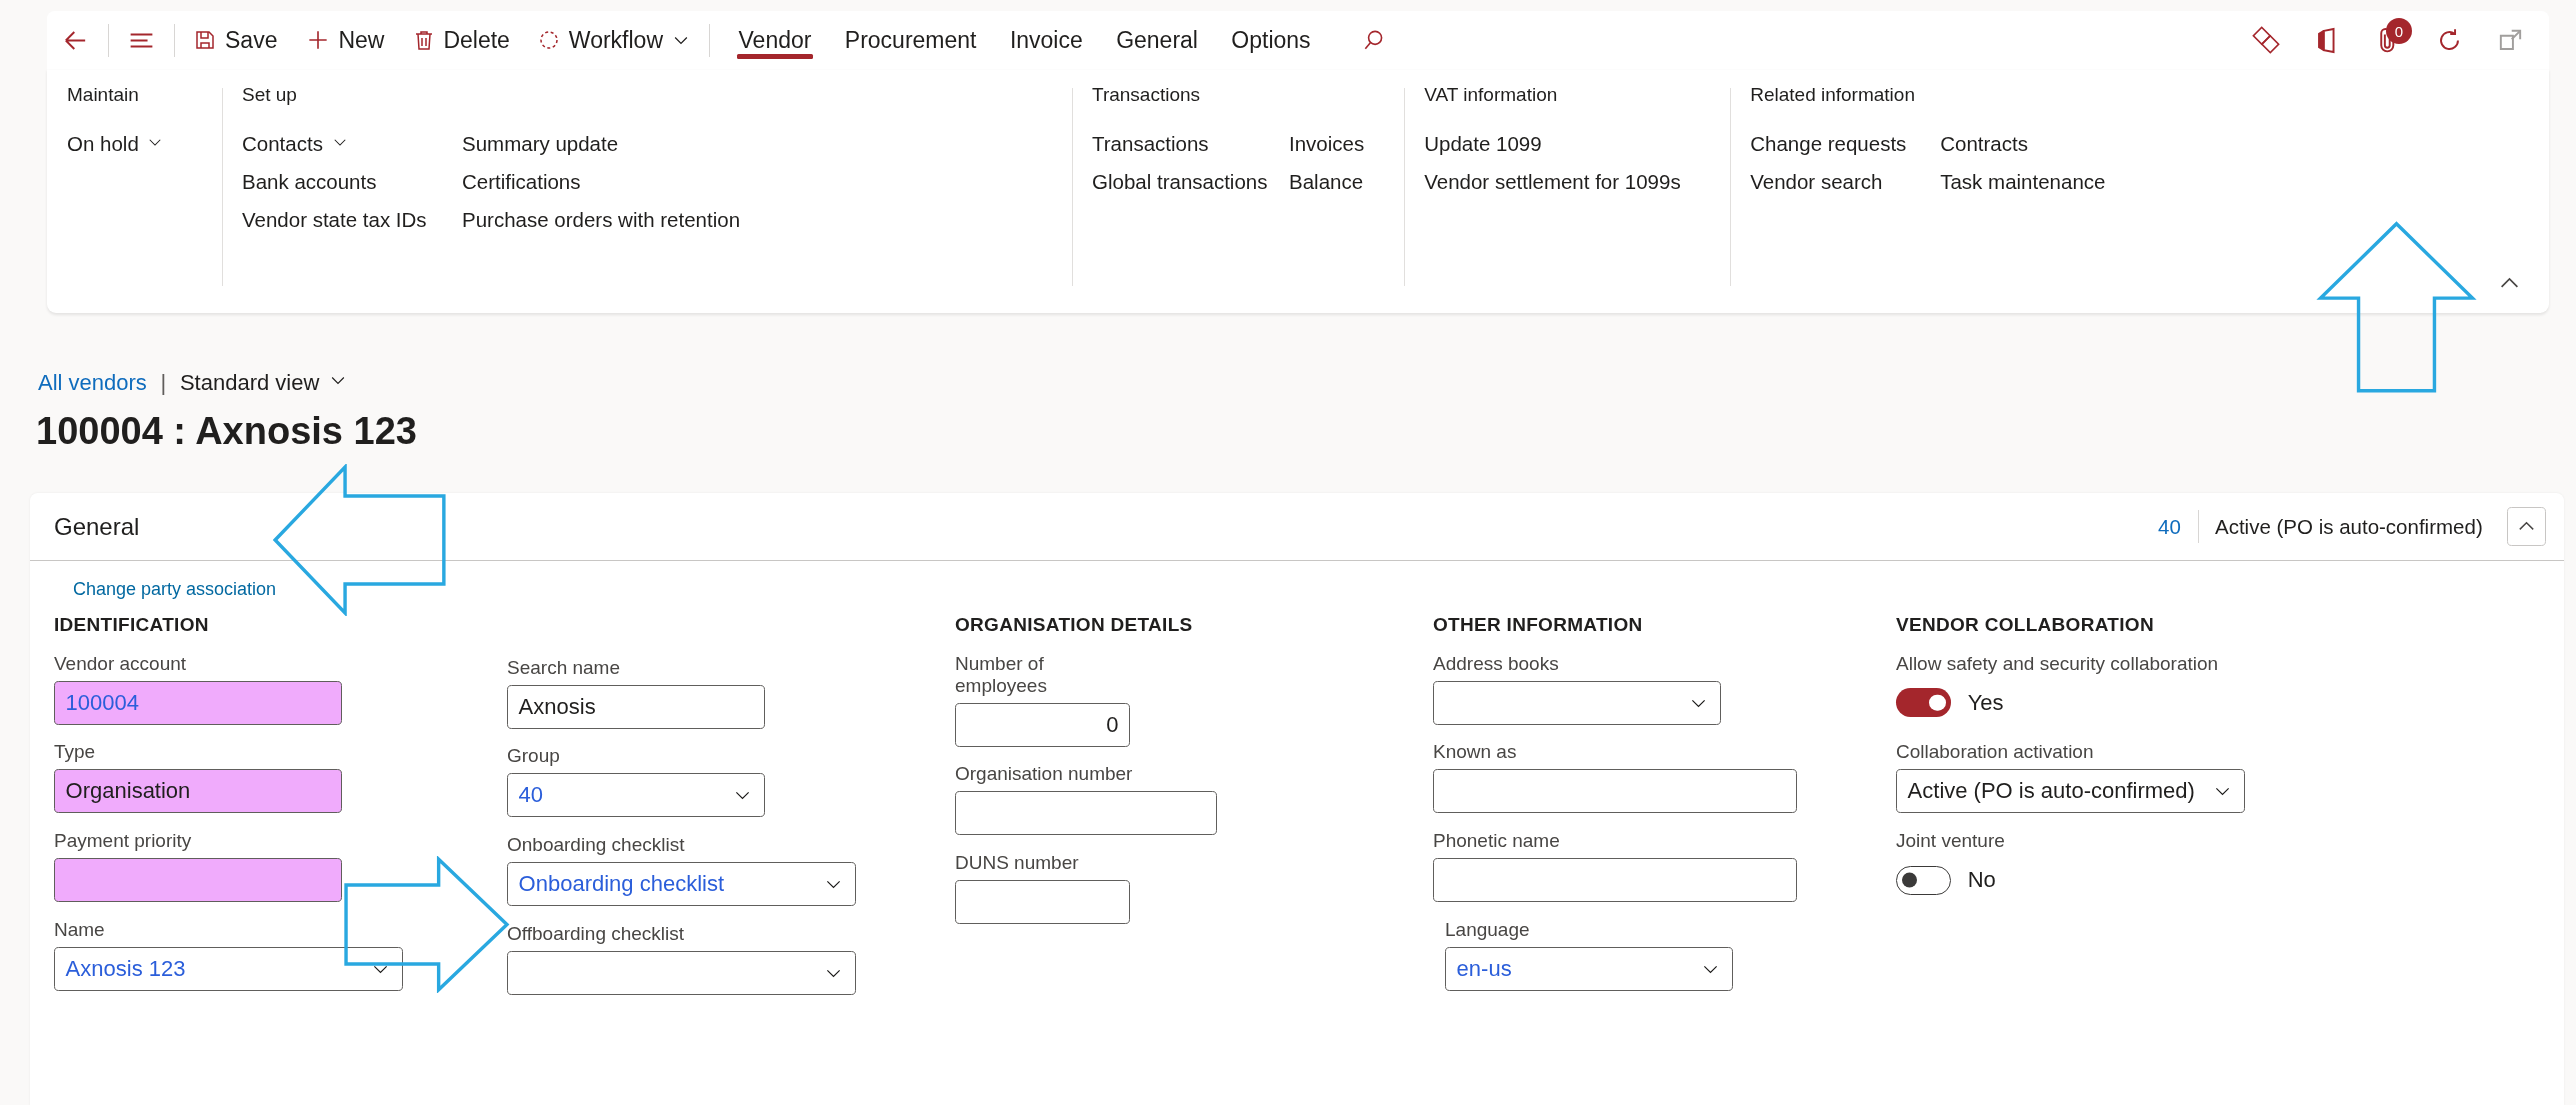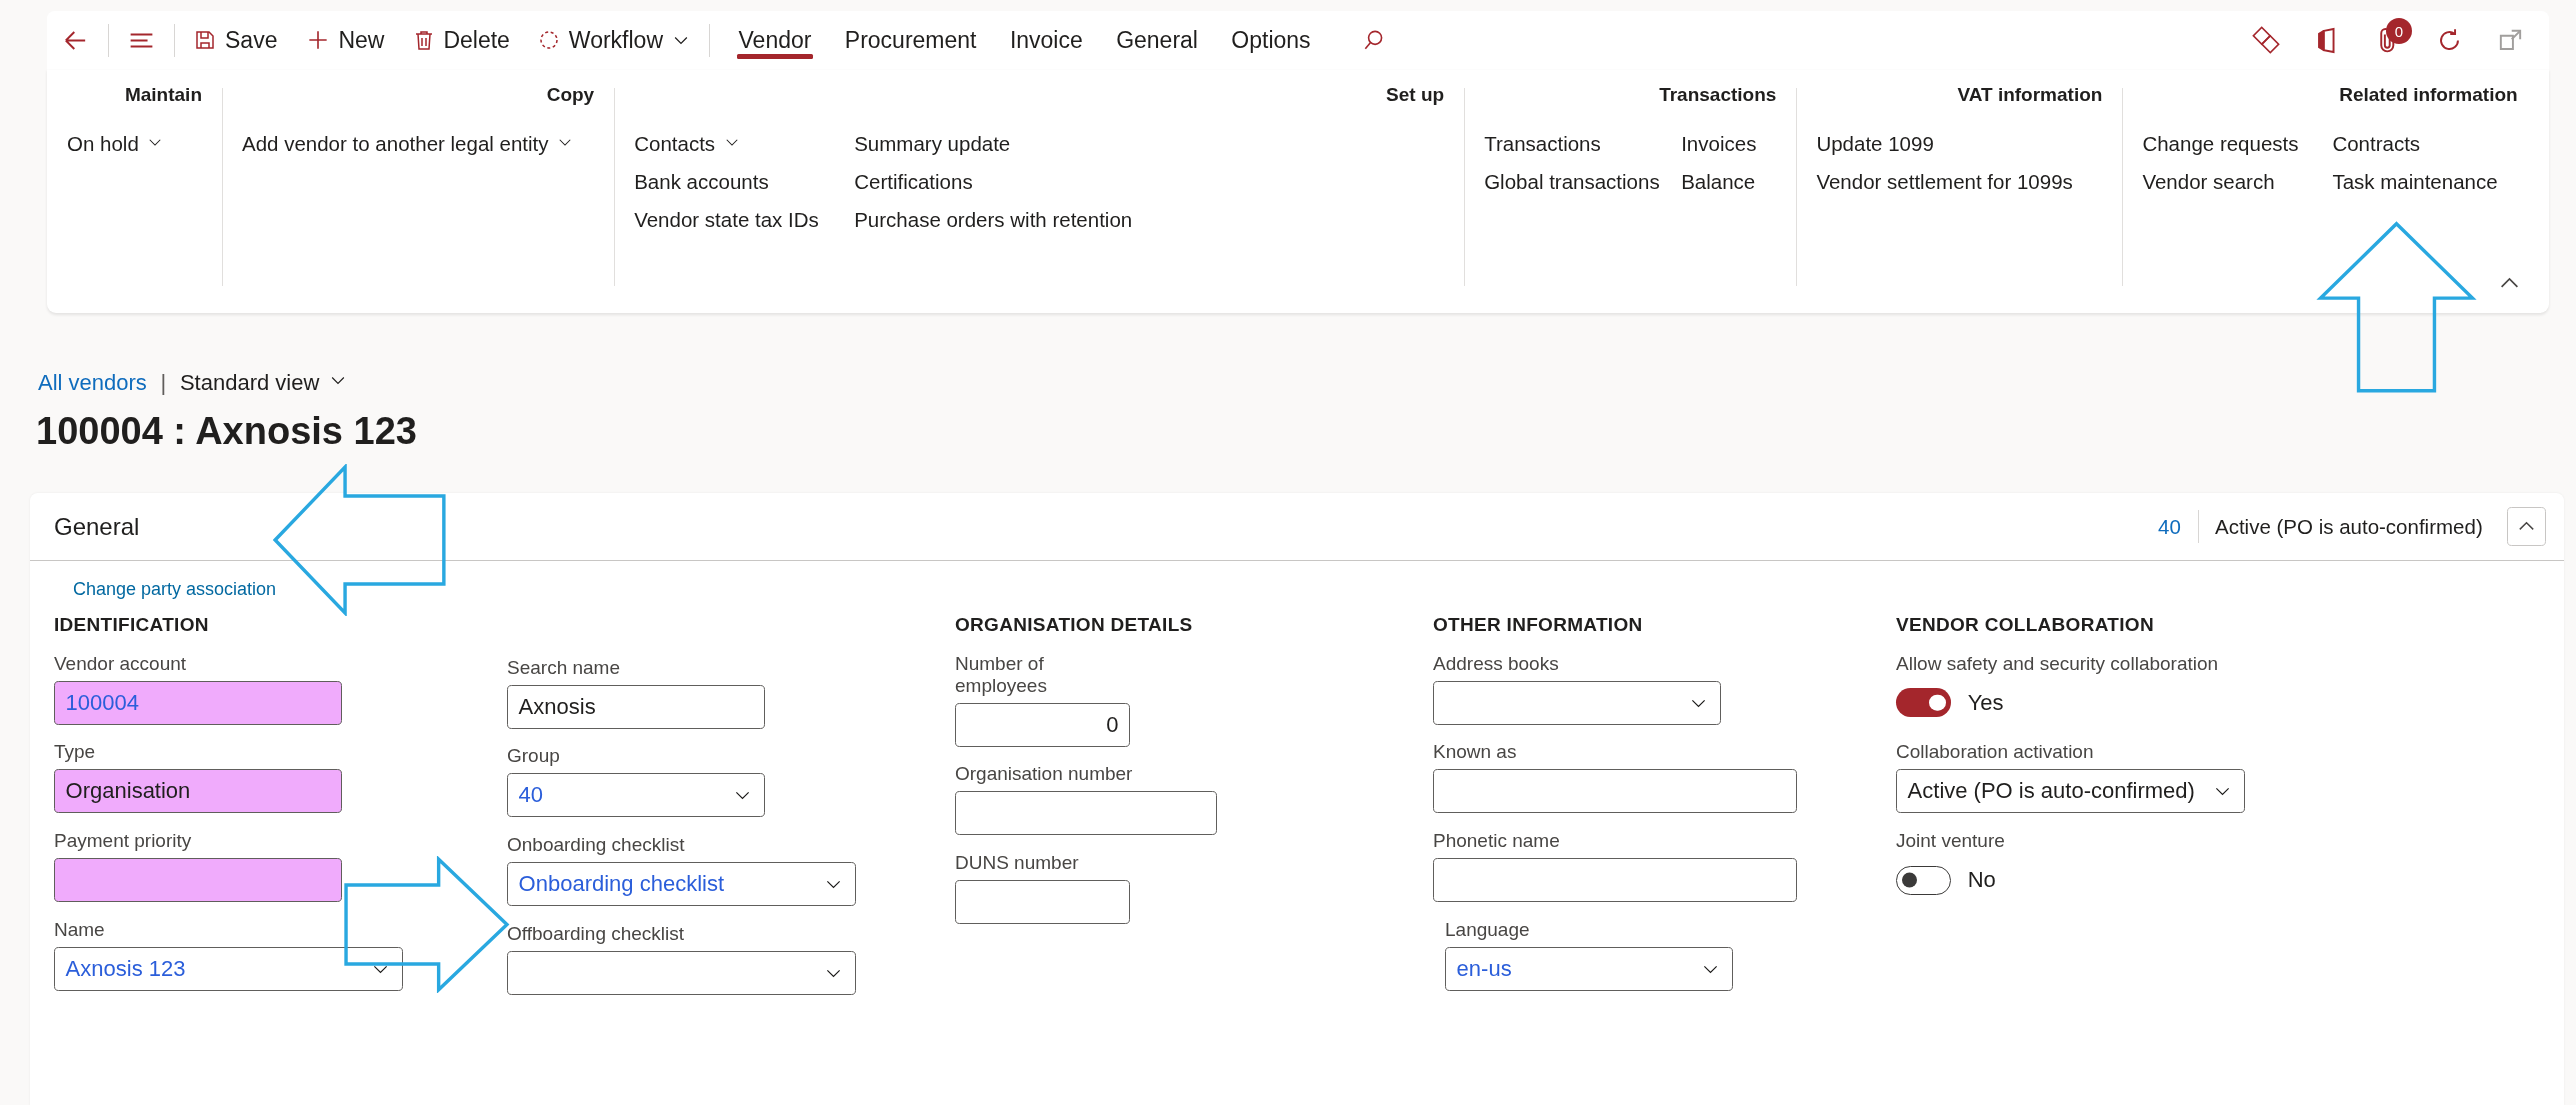--- a/index.html
+++ b/index.html
@@ -57,22 +57,22 @@
     border-bottom-left-radius: 9px; border-bottom-right-radius: 9px;
     box-shadow: 0 1.5px 3px rgba(0,0,0,0.09);
     display: flex; align-items: stretch; padding-top: 13.7px;
   }
   .rgroup { position: relative; padding: 0 20px; display: flex; flex-direction: column; }
   .rgroup + .rgroup::before {
     content: ""; position: absolute; left: 0; top: 4.6px; bottom: 27px;
     width: 0.8px; background: #e1dfdd;
   }
   .rgroup-title {
-    font-size: 19px; font-weight: bold; color: #201f1e;
-    text-align: right; margin-bottom: 20px; white-space: nowrap;
+    font-size: 19px; font-weight: normal; color: #201f1e;
+    text-align: left; margin-bottom: 20px; white-space: nowrap;
   }
   .rcols { display: flex; gap: 0; }
   .rcol { display: flex; flex-direction: column; gap: 3px; }
   .rlink {
     font-size: 20.5px; color: #201f1e; line-height: 35px;
     white-space: nowrap; cursor: pointer; padding-right: 20px;
     display: flex; align-items: center; gap: 7.6px;
   }
   .rlink.disabled { color: #a19f9d; cursor: default; }
   .ribbon-collapse {
@@ -298,35 +298,20 @@
             <span>
               <svg width="18" height="18" viewBox="0 0 24 24" fill="none" stroke="#201f1e" stroke-width="1.4">
                   <path d="M5 9l7 7 7-7"></path>
                 </svg>
             </span>
           </div>
         </div>
       </div>
     </div>
 
-    <div class="rgroup" style="min-width:357px;">
-      <div class="rgroup-title">Copy</div>
-      <div class="rcols">
-        <div class="rcol">
-          <div class="rlink">
-            <span>Add vendor to another legal entity</span>
-            <span>
-              <svg width="18" height="18" viewBox="0 0 24 24" fill="none" stroke="#201f1e" stroke-width="1.4">
-                  <path d="M5 9l7 7 7-7"></path>
-                </svg>
-            </span>
-          </div>
-        </div>
-      </div>
-    </div>
 
     <div class="rgroup" style="min-width:850px;">
       <div class="rgroup-title">Set up</div>
       <div class="rcols">
         <div class="rcol" style="min-width:220px;">
           <div class="rlink">
             <span>Contacts</span>
             <span>
               <svg width="18" height="18" viewBox="0 0 24 24" fill="none" stroke="#201f1e" stroke-width="1.4">
                   <path d="M5 9l7 7 7-7"></path>

